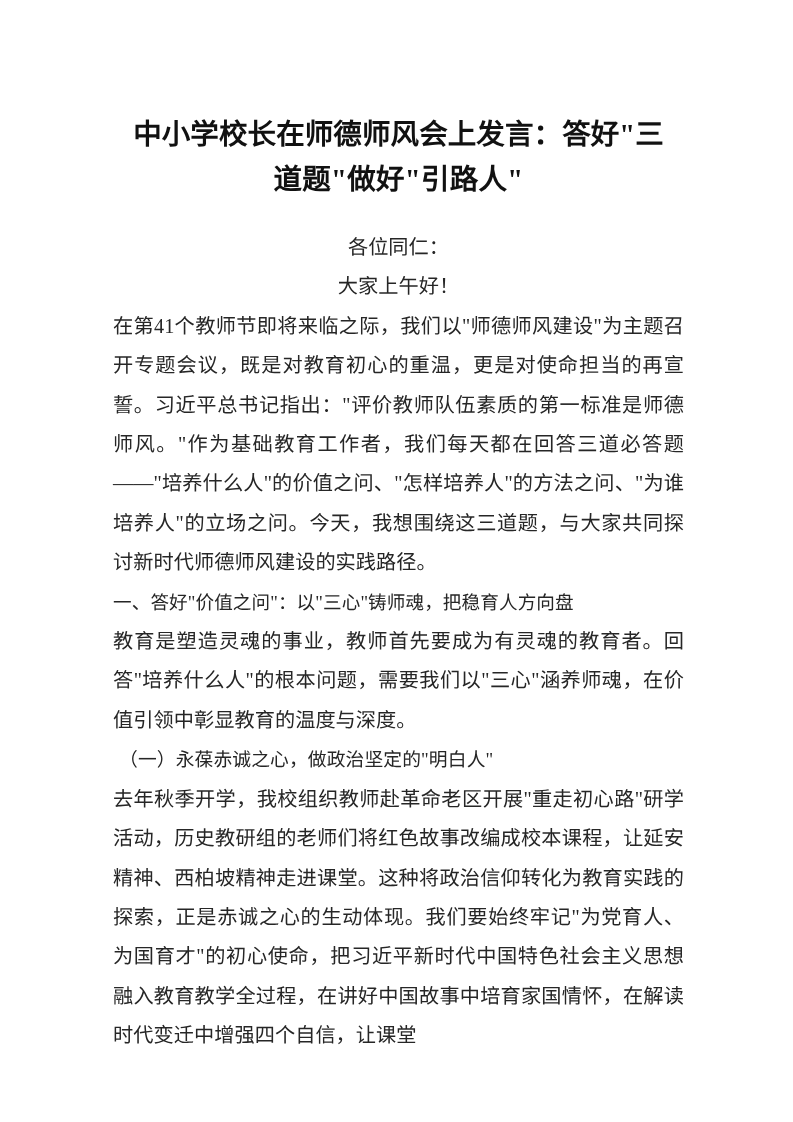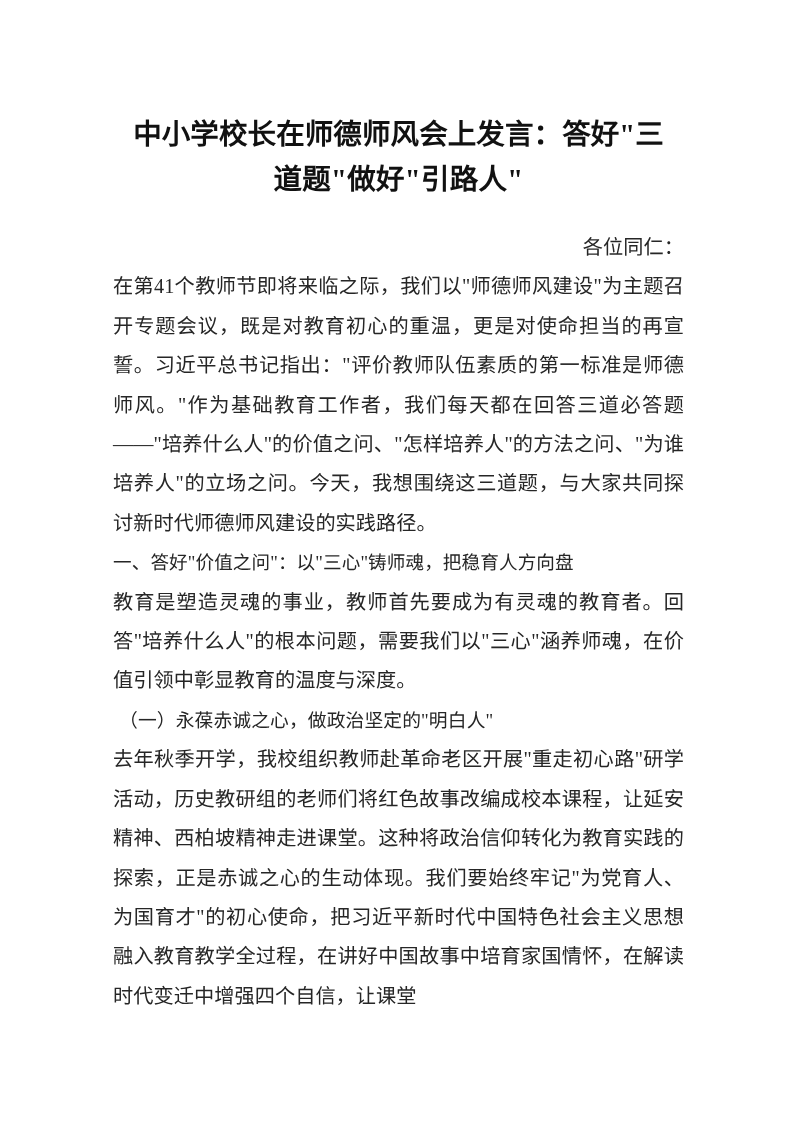--- a/index.html
+++ b/index.html
@@ -61,21 +61,21 @@
     font-size: 20.2px;
     line-height: 39.4px;
     color: #262626;
     text-align: justify;
     text-justify: inter-ideograph;
     letter-spacing: 0.05px;
     word-break: break-all;
   }
 
   p.para.short {
-    text-align: right;
+    text-align: center;
   }
 
   
   p.para.heading-num {
     font-size: 18.6px;
     line-height: 39.4px;
     text-align: left;
     letter-spacing: 0.1px;
   }
 
@@ -97,20 +97,21 @@
 
     <h1 class="doc-title">
       <span class="tline tline--first">中小学校长在师德师风会上发言：答好"三</span>
       <span class="tline tline--second">道题"做好"引路人"</span>
     </h1>
 
     <div class="body-block">
 
       <p class="para short">各位同仁：</p>
 
+      <p class="para short">大家上午好！</p>
 
       <p class="para">在第41个教师节即将来临之际，我们以"师德师风建设"为主题召开专题会议，既是对教育初心的重温，更是对使命担当的再宣誓。习近平总书记指出："评价教师队伍素质的第一标准是师德师风。"作为基础教育工作者，我们每天都在回答三道必答题——"培养什么人"的价值之问、"怎样培养人"的方法之问、"为谁培养人"的立场之问。今天，我想围绕这三道题，与大家共同探讨新时代师德师风建设的实践路径。</p>
 
       <p class="para heading-num">一、答好"价值之问"：以"三心"铸师魂，把稳育人方向盘</p>
 
       <p class="para">教育是塑造灵魂的事业，教师首先要成为有灵魂的教育者。回答"培养什么人"的根本问题，需要我们以"三心"涵养师魂，在价值引领中彰显教育的温度与深度。</p>
 
       <p class="para heading-sub">（一）永葆赤诚之心，做政治坚定的"明白人"</p>
 
       <p class="para">去年秋季开学，我校组织教师赴革命老区开展"重走初心路"研学活动，历史教研组的老师们将红色故事改编成校本课程，让延安精神、西柏坡精神走进课堂。这种将政治信仰转化为教育实践的探索，正是赤诚之心的生动体现。我们要始终牢记"为党育人、为国育才"的初心使命，把习近平新时代中国特色社会主义思想融入教育教学全过程，在讲好中国故事中培育家国情怀，在解读时代变迁中增强四个自信，让课堂</p>

